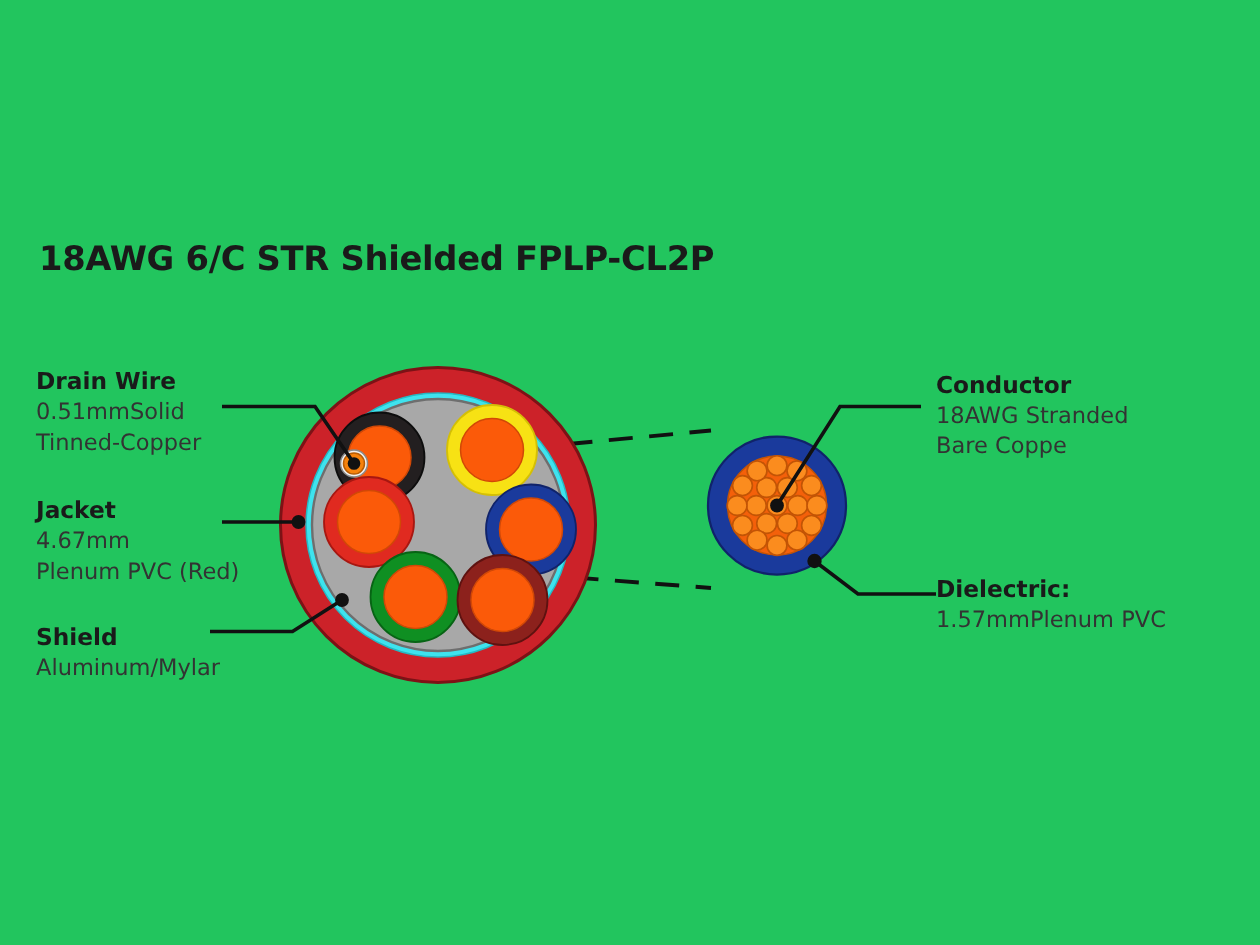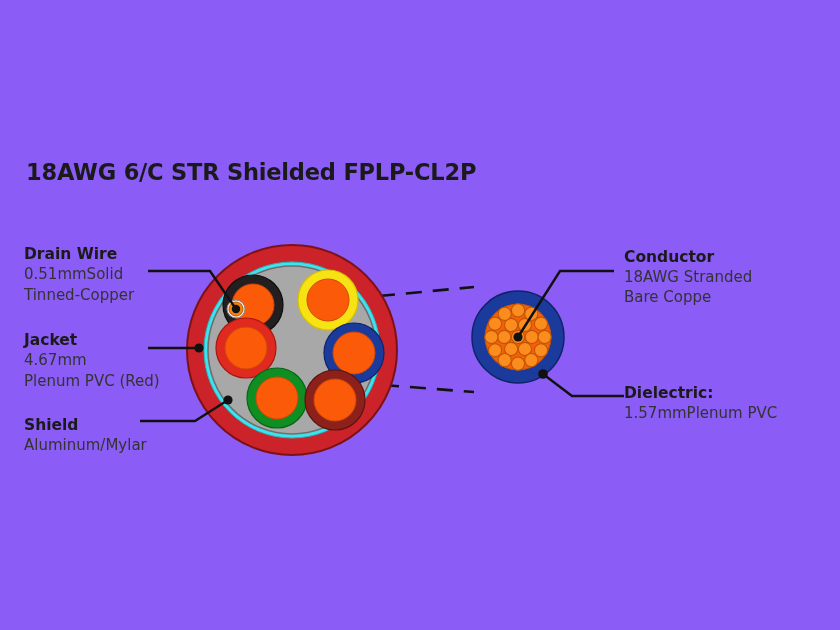--- a/index.html
+++ b/index.html
@@ -5,21 +5,21 @@
 <style>
   html, body {
     margin: 0;
     padding: 0;
     background: #ffffff;
   }
   #page {
     position: relative;
     width: 840px;
     height: 630px;
-    background: #8b5cf6;
+    background: #22c55e;
     overflow: hidden;
     font-family: "DejaVu Sans", "Liberation Sans", sans-serif;
   }
   #diagram-svg {
     position: absolute;
     left: 0;
     top: 0;
     width: 840px;
     height: 630px;
   }

